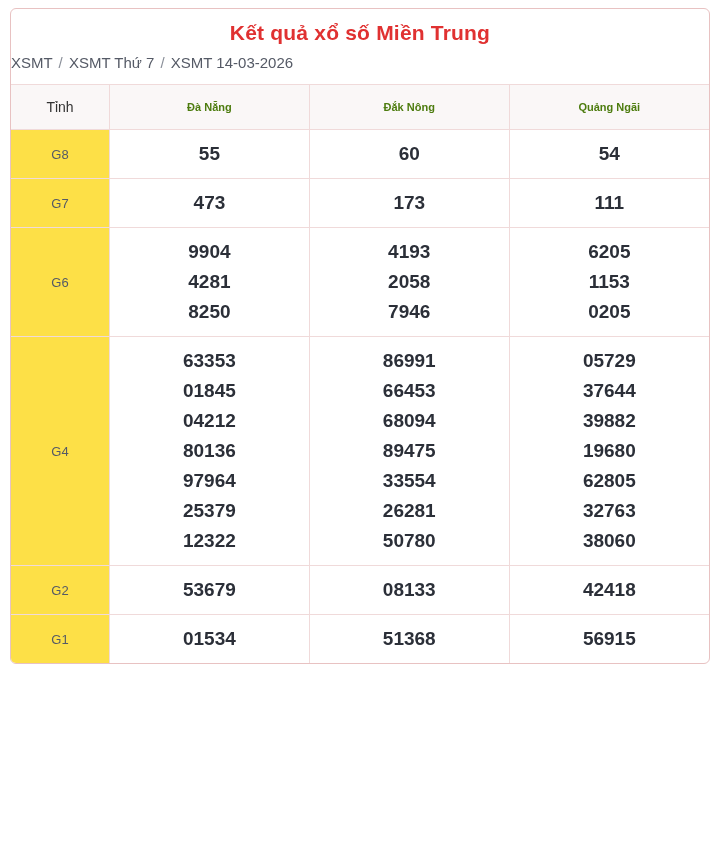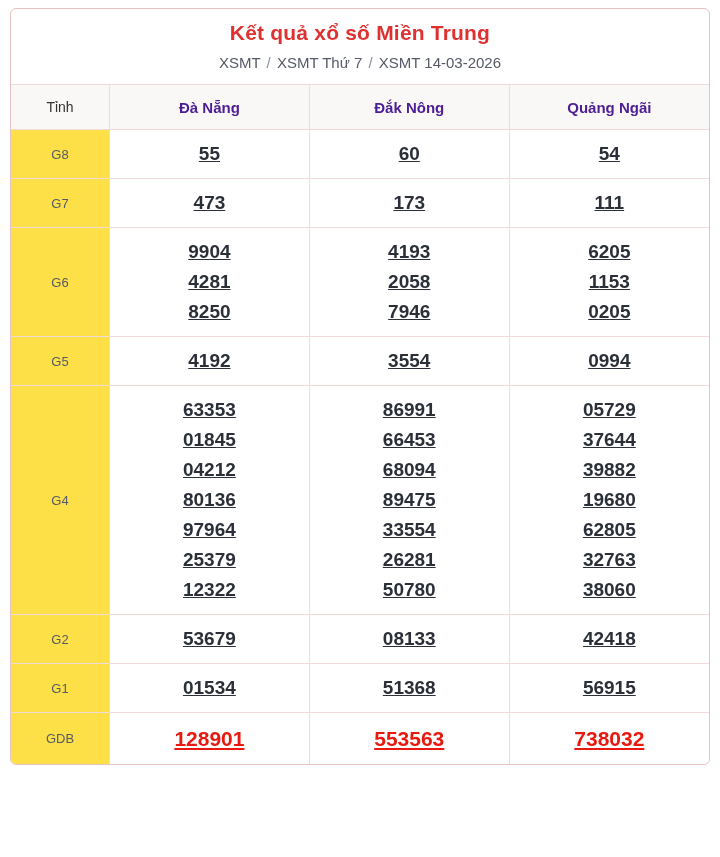--- a/index.html
+++ b/index.html
@@ -29,21 +29,21 @@
   }
   .title {
     text-align: center;
     color: #e03131;
     font-size: 21px;
     font-weight: bold;
     padding: 12px 0 0 0;
     letter-spacing: 0.2px;
   }
   .subtitle {
-    text-align: center;
+    text-align: left;
     color: #555a66;
     font-size: 15px;
     padding: 9px 0 13px 0;
   }
   .subtitle .sep {
     color: #8a8f99;
     padding: 0 2px;
   }
   table {
     width: 100%;
@@ -54,22 +54,22 @@
     border-top: 1px solid #f0dada;
     border-right: 1px solid #f0dada;
     text-align: center;
     vertical-align: middle;
   }
   th:last-child, td:last-child {
     border-right: none;
   }
   thead th {
     background: #faf7f7;
-    color: #4c1d95;
-    font-size: 15px;
+    color: #4d7c0f;
+    font-size: 11px;
     font-weight: bold;
     height: 42px;
     border-top: 1px solid #f0dada;
   }
   thead th.tinh-head {
     color: #333333;
     font-size: 14px;
     font-weight: normal;
     width: 96px;
   }
@@ -81,21 +81,20 @@
   }
   td.nums {
     font-size: 19px;
     font-weight: bold;
     color: #2b2f38;
     padding: 9px 0;
     line-height: 1.58;
   }
   td.nums .n {
     display: block;
-    text-decoration: underline;
   }
   tr.gdb td.label {
     font-size: 13px;
   }
   tr.gdb td.nums {
     color: #e8190f;
     font-size: 21px;
   }
 </style>
 </head>
@@ -163,32 +162,20 @@
             <span class="n">2058</span>
             <span class="n">7946</span>
           </td>
           <td class="nums">
             <span class="n">6205</span>
             <span class="n">1153</span>
             <span class="n">0205</span>
           </td>
         </tr>
 
-        <tr>
-          <td class="label">G5</td>
-          <td class="nums">
-              <span class="n">4192</span>
-            </td>
-          <td class="nums">
-              <span class="n">3554</span>
-            </td>
-          <td class="nums">
-              <span class="n">0994</span>
-            </td>
-        </tr>
 
         <tr>
           <td class="label">G4</td>
           <td class="nums">
             <span class="n">63353</span>
             <span class="n">01845</span>
             <span class="n">04212</span>
             <span class="n">80136</span>
             <span class="n">97964</span>
             <span class="n">25379</span>
@@ -234,30 +221,18 @@
               <span class="n">01534</span>
             </td>
           <td class="nums">
               <span class="n">51368</span>
             </td>
           <td class="nums">
               <span class="n">56915</span>
             </td>
         </tr>
 
-        <tr class="gdb">
-          <td class="label">GDB</td>
-          <td class="nums">
-              <span class="n">128901</span>
-            </td>
-          <td class="nums">
-              <span class="n">553563</span>
-            </td>
-          <td class="nums">
-              <span class="n">738032</span>
-            </td>
-        </tr>
 
       </tbody>
     </table>
 
   </div>
 </div>
 
 </body></html>

